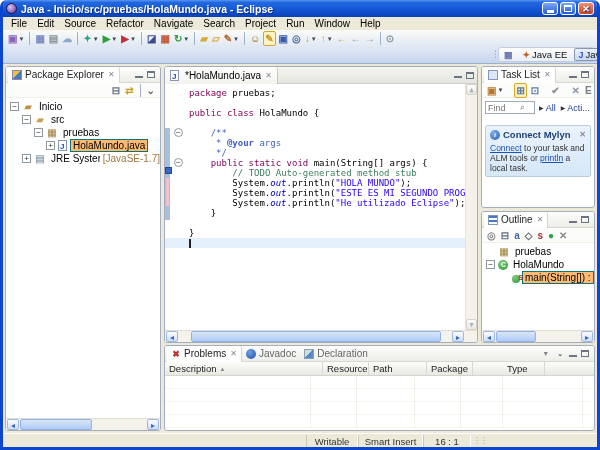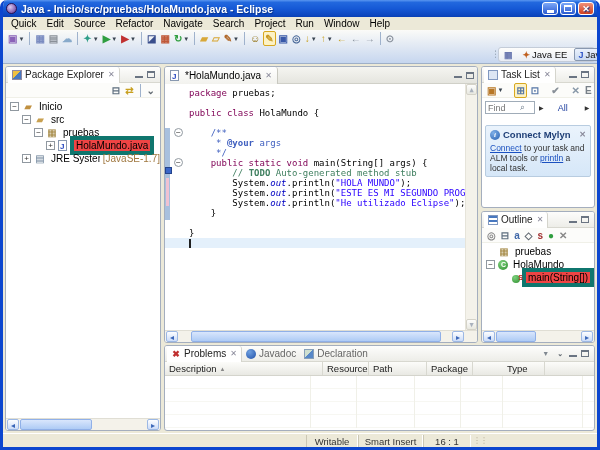--- a/index.html
+++ b/index.html
@@ -76,54 +76,54 @@
        font-size:8px;line-height:7px;text-align:center;margin-right:3px}
   .noexp{width:12px;flex:none}
   .ticon{width:12px;height:11px;flex:none;margin-right:3px;text-align:center;font-size:10px;line-height:11px;position:relative}
   .i-jfile{width:9px;height:11px;border:1px solid #8898B0;background:#fff}
   .i-jfile::after{content:"J";position:absolute;left:1px;top:1px;font-size:8px;font-weight:bold;color:#2848C0;line-height:9px}
   .i-class{width:10px;height:10px;margin-top:1px;border-radius:50%;background:radial-gradient(circle at 35% 30%,#7CD07C,#2F8F2F)}
   .i-class::after{content:"C";position:absolute;left:3px;top:0;font-size:7px;font-weight:bold;color:#fff;line-height:10px}
   .i-method{width:8px;height:8px;margin:2px 2px 0;border-radius:50%;background:radial-gradient(circle at 35% 30%,#7CD07C,#2F8F2F)}
   .i-method::before{content:"S";position:absolute;right:-3px;top:-3px;font-size:7px;font-weight:bold;color:#C02020}
   .tlabel{padding:0 2px;overflow:hidden}
-  .trow.sel .tlabel{background:#ef4444;border:4px solid #0f766e}
+  .trow.sel .tlabel{background:#fdba74;border:1px solid #0f766e}
   .suffix{color:#A07840;margin-left:3px}
   
   .etabs{height:17px;flex:none;display:flex;align-items:center;font-size:10px;
     background:linear-gradient(180deg,#F5F5F1,#E5E5DF);border-bottom:1px solid #D0D0C8}
   .etab{height:17px;display:flex;align-items:center;gap:3px;padding:0 5px;background:linear-gradient(180deg,#FFF,#F2F2EE);
     border-right:1px solid #C8C8C0;border-radius:3px 3px 0 0}
   .ebody{flex:1;position:relative;background:#fff;overflow:hidden;font-family:"DejaVu Sans Mono",monospace;font-size:9px;min-height:0}
   .codewrap{position:absolute;left:0;top:4px;right:12px}
   .cl{height:10px;line-height:10px;white-space:pre;overflow:hidden;padding-left:24px;position:relative}
   .cl.cursorline{background:#E4F0FB}
   .caret{display:inline-block;width:2px;height:9px;background:#202020;vertical-align:middle}
   .fold{position:absolute;left:9px;top:0;width:9px;height:9px;border:1px solid #9098A0;border-radius:50%;
         background:#fff;color:#555;font-size:8px;line-height:7px;text-align:center}
   .kw{color:#7F0055;font-weight:normal}.jd{color:#3F5FBF}.jdk{color:#3F5FBF;font-weight:bold}
-  .cm{color:#3F7F5F}.cmb{color:#3F7F5F;font-weight:bold}.str{color:#2A00FF}
+  .cm{color:#3F7F5F}.cmb{color:#3F7F5F;font-weight:normal}.str{color:#2A00FF}
   .sf{color:#0000C0;font-style:italic}.pl{color:#000}
   .range{position:absolute;left:0;top:44px;width:5px;height:92px;background:#A8C0DE}
   .ann{position:absolute;left:0;top:83px;width:7px;height:7px;background:#3A66C8;border:1px solid #24448C}
   .pinkmark{position:absolute;left:1px;top:94px;width:3px;height:28px;background:#F0C2D2}
   .vsc{position:absolute;right:0;top:0;bottom:0;width:12px;background:#F4F2EA;border-left:1px solid #E6E4DA}
   .vsc .sarr{position:absolute;left:0;width:11px;height:11px;text-align:center;font-size:7px;line-height:11px;color:#A8B0BC;
     background:linear-gradient(180deg,#FDFDFC,#E8E8E0);border:1px solid #D4D2C8;border-radius:2px}
   .hs{height:12px;flex:none;position:relative;background:#F4F2EA;border-top:1px solid #E0DED4}
   .hs .harr{position:absolute;top:0;width:12px;height:11px;text-align:center;font-size:8px;line-height:11px;color:#3A66B8;
     background:linear-gradient(180deg,#FDFEFF,#CCDCF8);border:1px solid #9CB8E4;border-radius:2px}
   .hs .thumb{position:absolute;top:0;height:11px;border:1px solid #90B0E8;border-radius:2px;
     background:linear-gradient(180deg,#D9E6FC,#AECBF5)}
   
   .findrow{display:flex;align-items:center;gap:4px;padding:3px 3px 2px;font-size:9px}
   .findbox{display:flex;align-items:center;border:1px solid #A0ACB8;background:#fff;height:13px;width:50px;padding:0 2px;flex:none}
   .findbox input{border:none;outline:none;width:32px;font-size:9px;color:#999;font-family:"Liberation Sans",sans-serif}
   .mag{color:#607080;font-size:9px}
-  .scopelink{display:flex;align-items:center;gap:14px;color:#1F3F9F;white-space:nowrap;overflow:hidden}
+  .scopelink{display:flex;align-items:center;gap:2px;color:#1F3F9F;white-space:nowrap;overflow:hidden}
   .tri{color:#333;font-size:6px}
   .mylyn{margin:9px 3px 0;padding:3px 4px;font-size:8.5px;color:#333;border:1px solid #B8CCE0;border-radius:2px;
     background:linear-gradient(180deg,#EAF3FC,#D6E7F8)}
   .my-head{display:flex;align-items:center;gap:3px;font-size:9.5px;font-weight:bold;color:#1F3F76;margin-bottom:3px}
   .ii{width:10px;height:10px;flex:none;border-radius:50%;color:#fff;font-size:7px;line-height:10px;text-align:center;
     font-style:italic;font-family:"Liberation Serif",serif;background:radial-gradient(circle at 35% 30%,#7FB0E8,#2860B0)}
   .my-x{margin-left:auto;color:#889;font-size:8px}
   .lnk{color:#1A50C0;text-decoration:underline}
   
   .items-label{height:12px;flex:none;font-size:9px;color:#222;padding:0 4px;border-bottom:1px solid #F0F0E8}
@@ -159,21 +159,21 @@
           <i class="g-min"></i>
         </span>
       <span class="wb maxb">
           <i class="g-max"></i>
         </span>
       <span class="wb closeb">✕</span>
     </span>
   </div>
 
   <div class="menubar" id="menubar">
-      <span class="mi">Quick</span>
+      <span class="mi">File</span>
       <span class="mi">Edit</span>
       <span class="mi">Source</span>
       <span class="mi">Refactor</span>
       <span class="mi">Navigate</span>
       <span class="mi">Search</span>
       <span class="mi">Project</span>
       <span class="mi">Run</span>
       <span class="mi">Window</span>
       <span class="mi">Help</span>
     </div>

